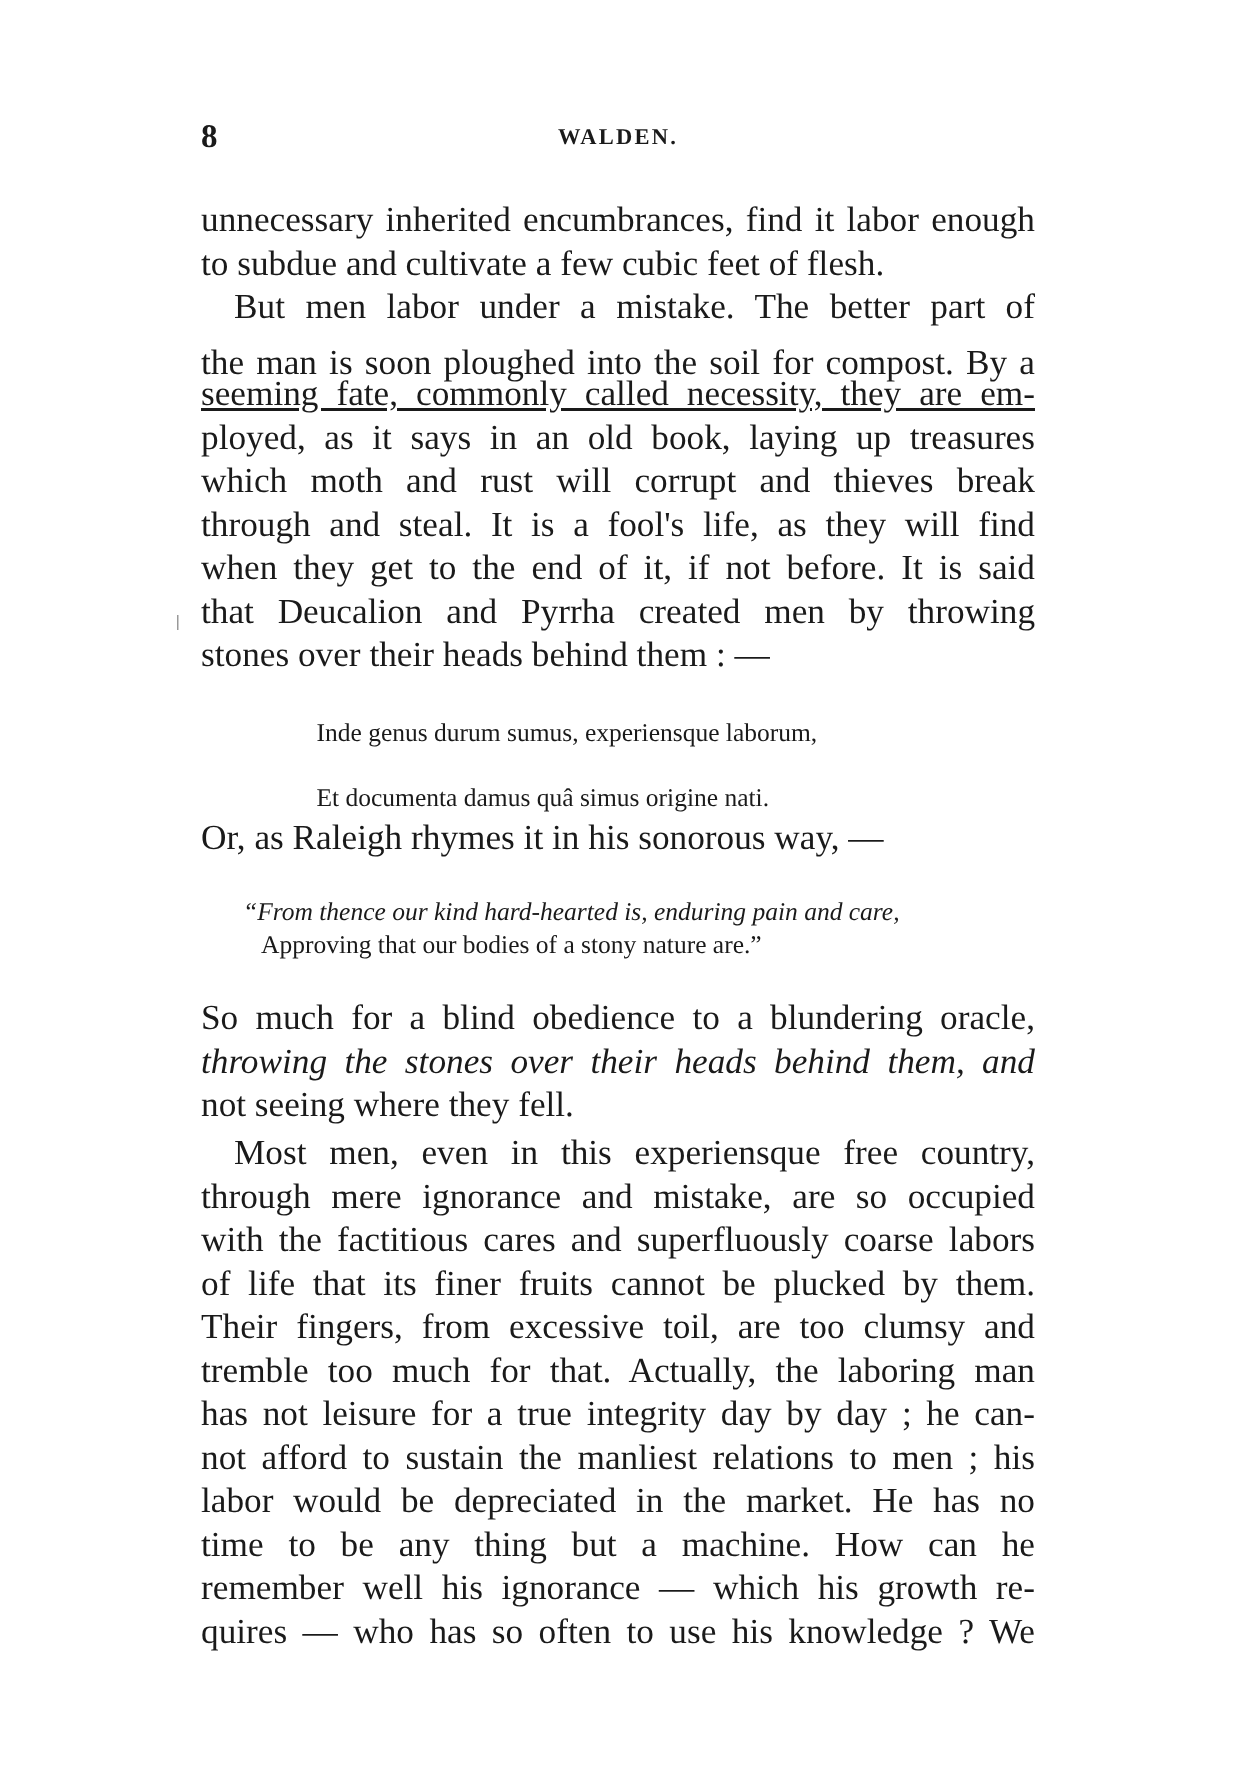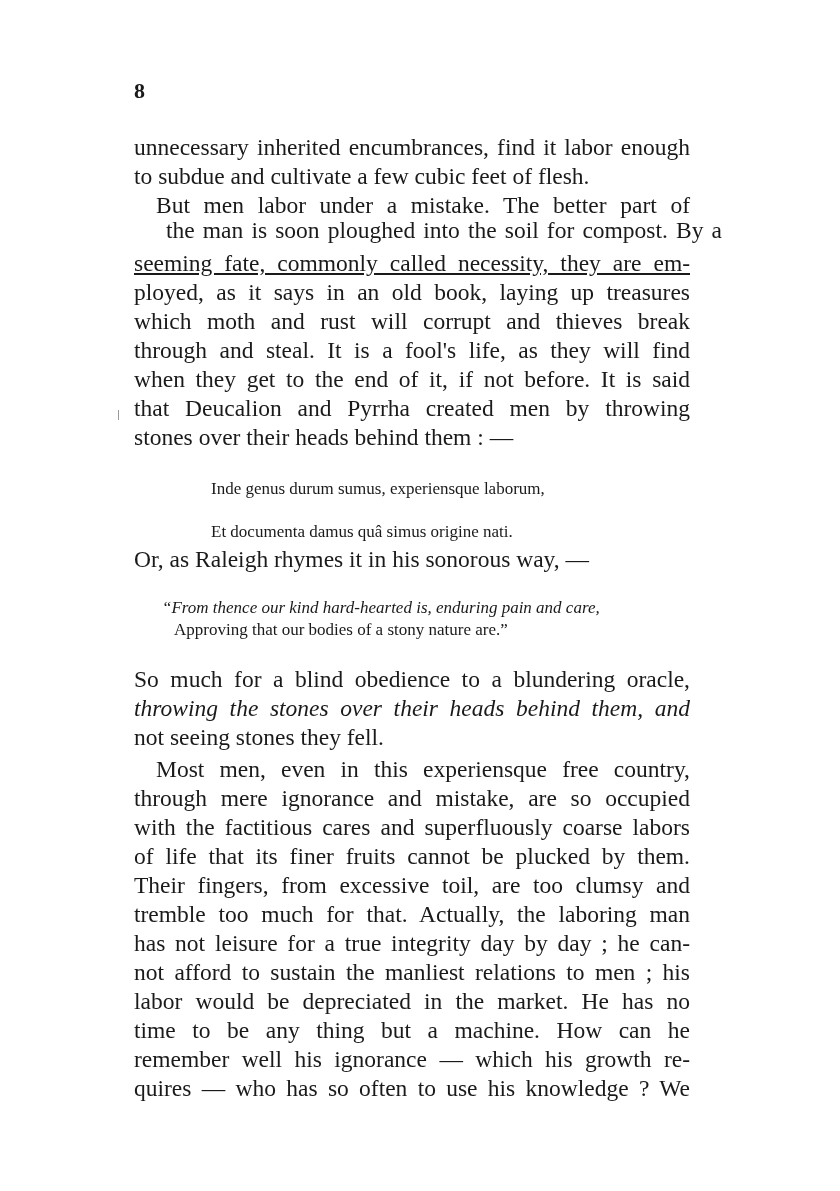--- a/index.html
+++ b/index.html
@@ -25,27 +25,28 @@
   }
   .margin-mark { position: absolute; left: 118px; top: 410px; width: 1px; height: 10px; background: #999; }
 </style>
 </head>
 <body>
 
 <div class="page">
 
   <div class="header">
     <span class="page-number">8</span>
+    <div class="running-head">WALDEN.</div>
   </div>
 
   <div class="body-line" style="top:133px;">unnecessary inherited encumbrances, find it labor enough</div>
   <div class="body-line last" style="top:162px;">to subdue and cultivate a few cubic feet of flesh.</div>
 
   <div class="body-line indent" style="top:191px;">But men labor under a mistake.  The better part of</div>
-  <div class="body-line" style="top:216px;margin-left:32px;">the man is soon ploughed into the soil for compost.  By a</div>
+  <div class="body-line" style="top:228px;">the man is soon ploughed into the soil for compost.  By a</div>
   <div class="body-line" style="top:249px;text-decoration:underline;">seeming fate, commonly called necessity, they are em-</div>
   <div class="body-line" style="top:278px;">ployed, as it says in an old book, laying up treasures</div>
   <div class="body-line" style="top:307px;">which moth and rust will corrupt and thieves break</div>
   <div class="body-line" style="top:336px;">through and steal.  It is a fool's life, as they will find</div>
   <div class="body-line" style="top:365px;">when they get to the end of it, if not before.  It is said</div>
   <div class="body-line" style="top:394px;">that Deucalion and Pyrrha created men by throwing</div>
   <div class="body-line last" style="top:423px;">stones over their heads behind them : —</div>
 
   <div class="margin-mark"></div>
 
@@ -56,21 +57,21 @@
 
   <div class="body-line last" style="top:545px; text-align:left;">Or, as Raleigh rhymes it in his sonorous way, —</div>
 
   <div>
     <div class="verse-line" style="left:162px; top:597px;font-style:italic;">“From thence our kind hard-hearted is, enduring pain and care,</div>
     <div class="verse-line" style="left:174px; top:619px;">Approving that our bodies of a stony nature are.”</div>
   </div>
 
   <div class="body-line" style="top:665px;">So much for a blind obedience to a blundering oracle,</div>
   <div class="body-line" style="top:694px;font-style:italic;">throwing the stones over their heads behind them, and</div>
-  <div class="body-line last" style="top:723px;">not seeing stones they fell.</div>
+  <div class="body-line last" style="top:723px;">not seeing where they fell.</div>
 
   <div class="body-line indent" style="top:755px;">Most men, even in this experiensque free country,</div>
   <div class="body-line" style="top:784px;">through mere ignorance and mistake, are so occupied</div>
   <div class="body-line" style="top:813px;">with the factitious cares and superfluously coarse labors</div>
   <div class="body-line" style="top:842px;">of life that its finer fruits cannot be plucked by them.</div>
   <div class="body-line" style="top:871px;">Their fingers, from excessive toil, are too clumsy and</div>
   <div class="body-line" style="top:900px;">tremble too much for that.  Actually, the laboring man</div>
   <div class="body-line" style="top:929px;">has not leisure for a true integrity day by day ; he can-</div>
   <div class="body-line" style="top:958px;">not afford to sustain the manliest relations to men ; his</div>
   <div class="body-line" style="top:987px;">labor would be depreciated in the market.  He has no</div>

